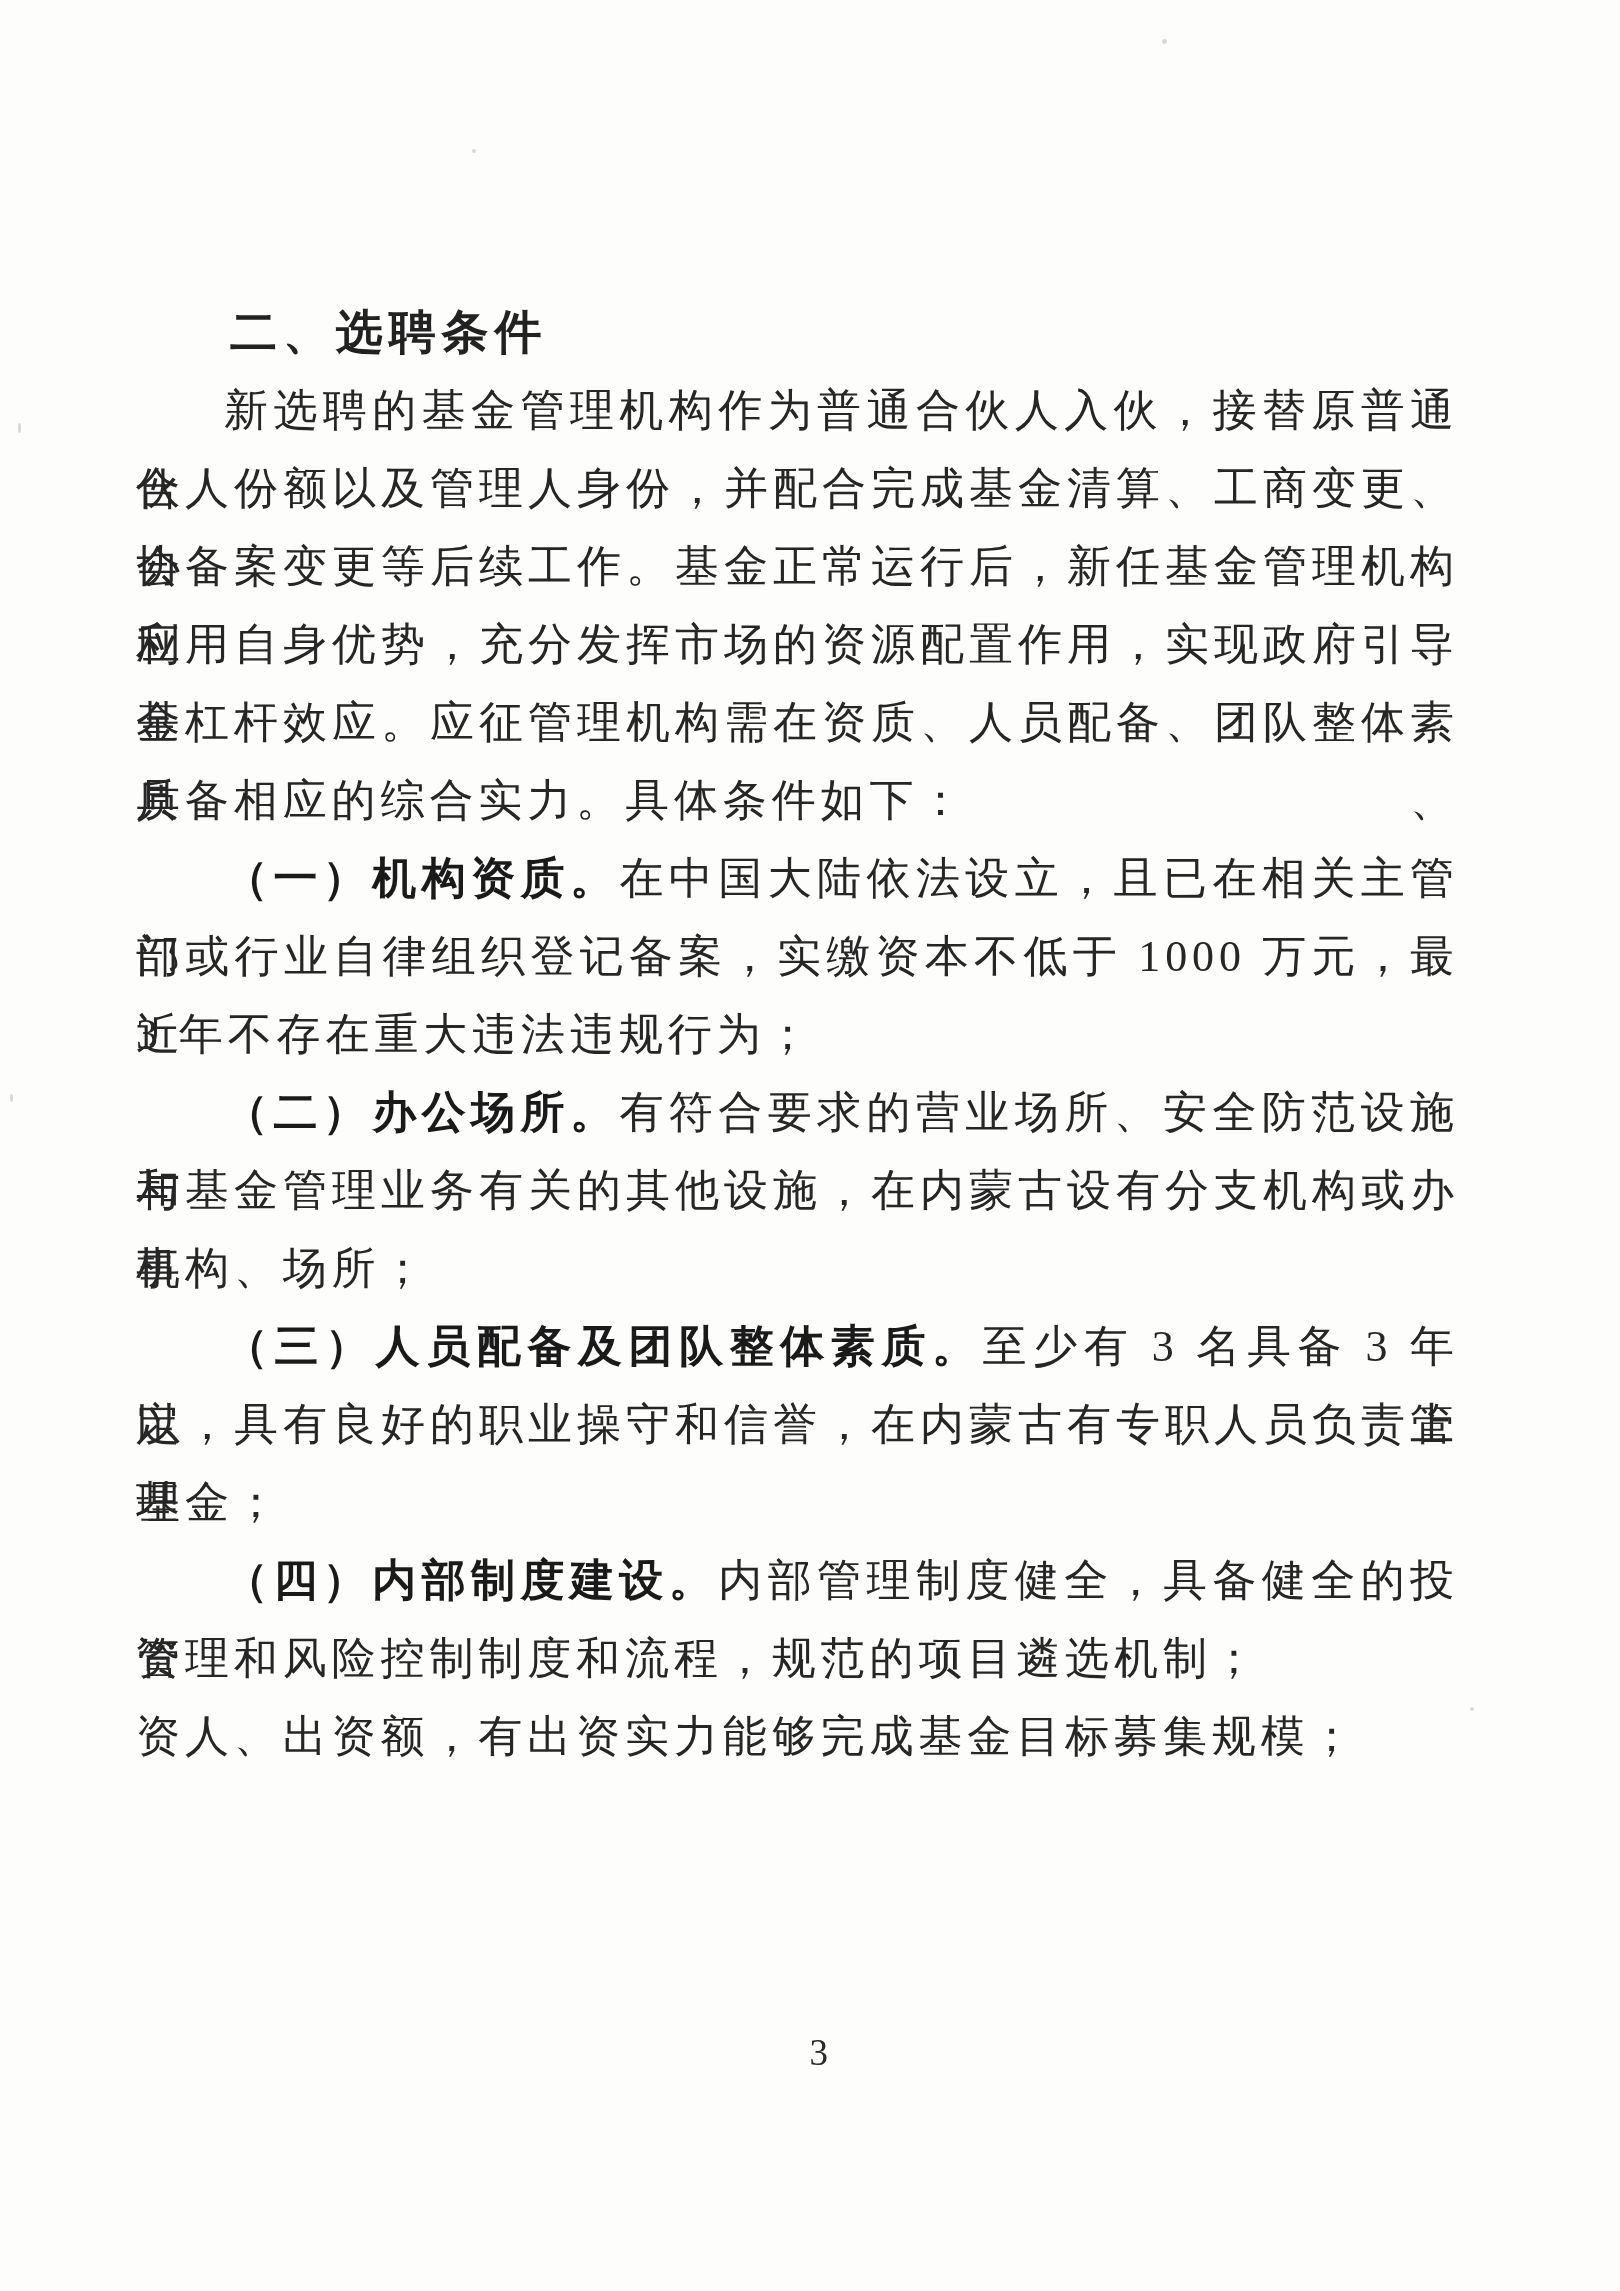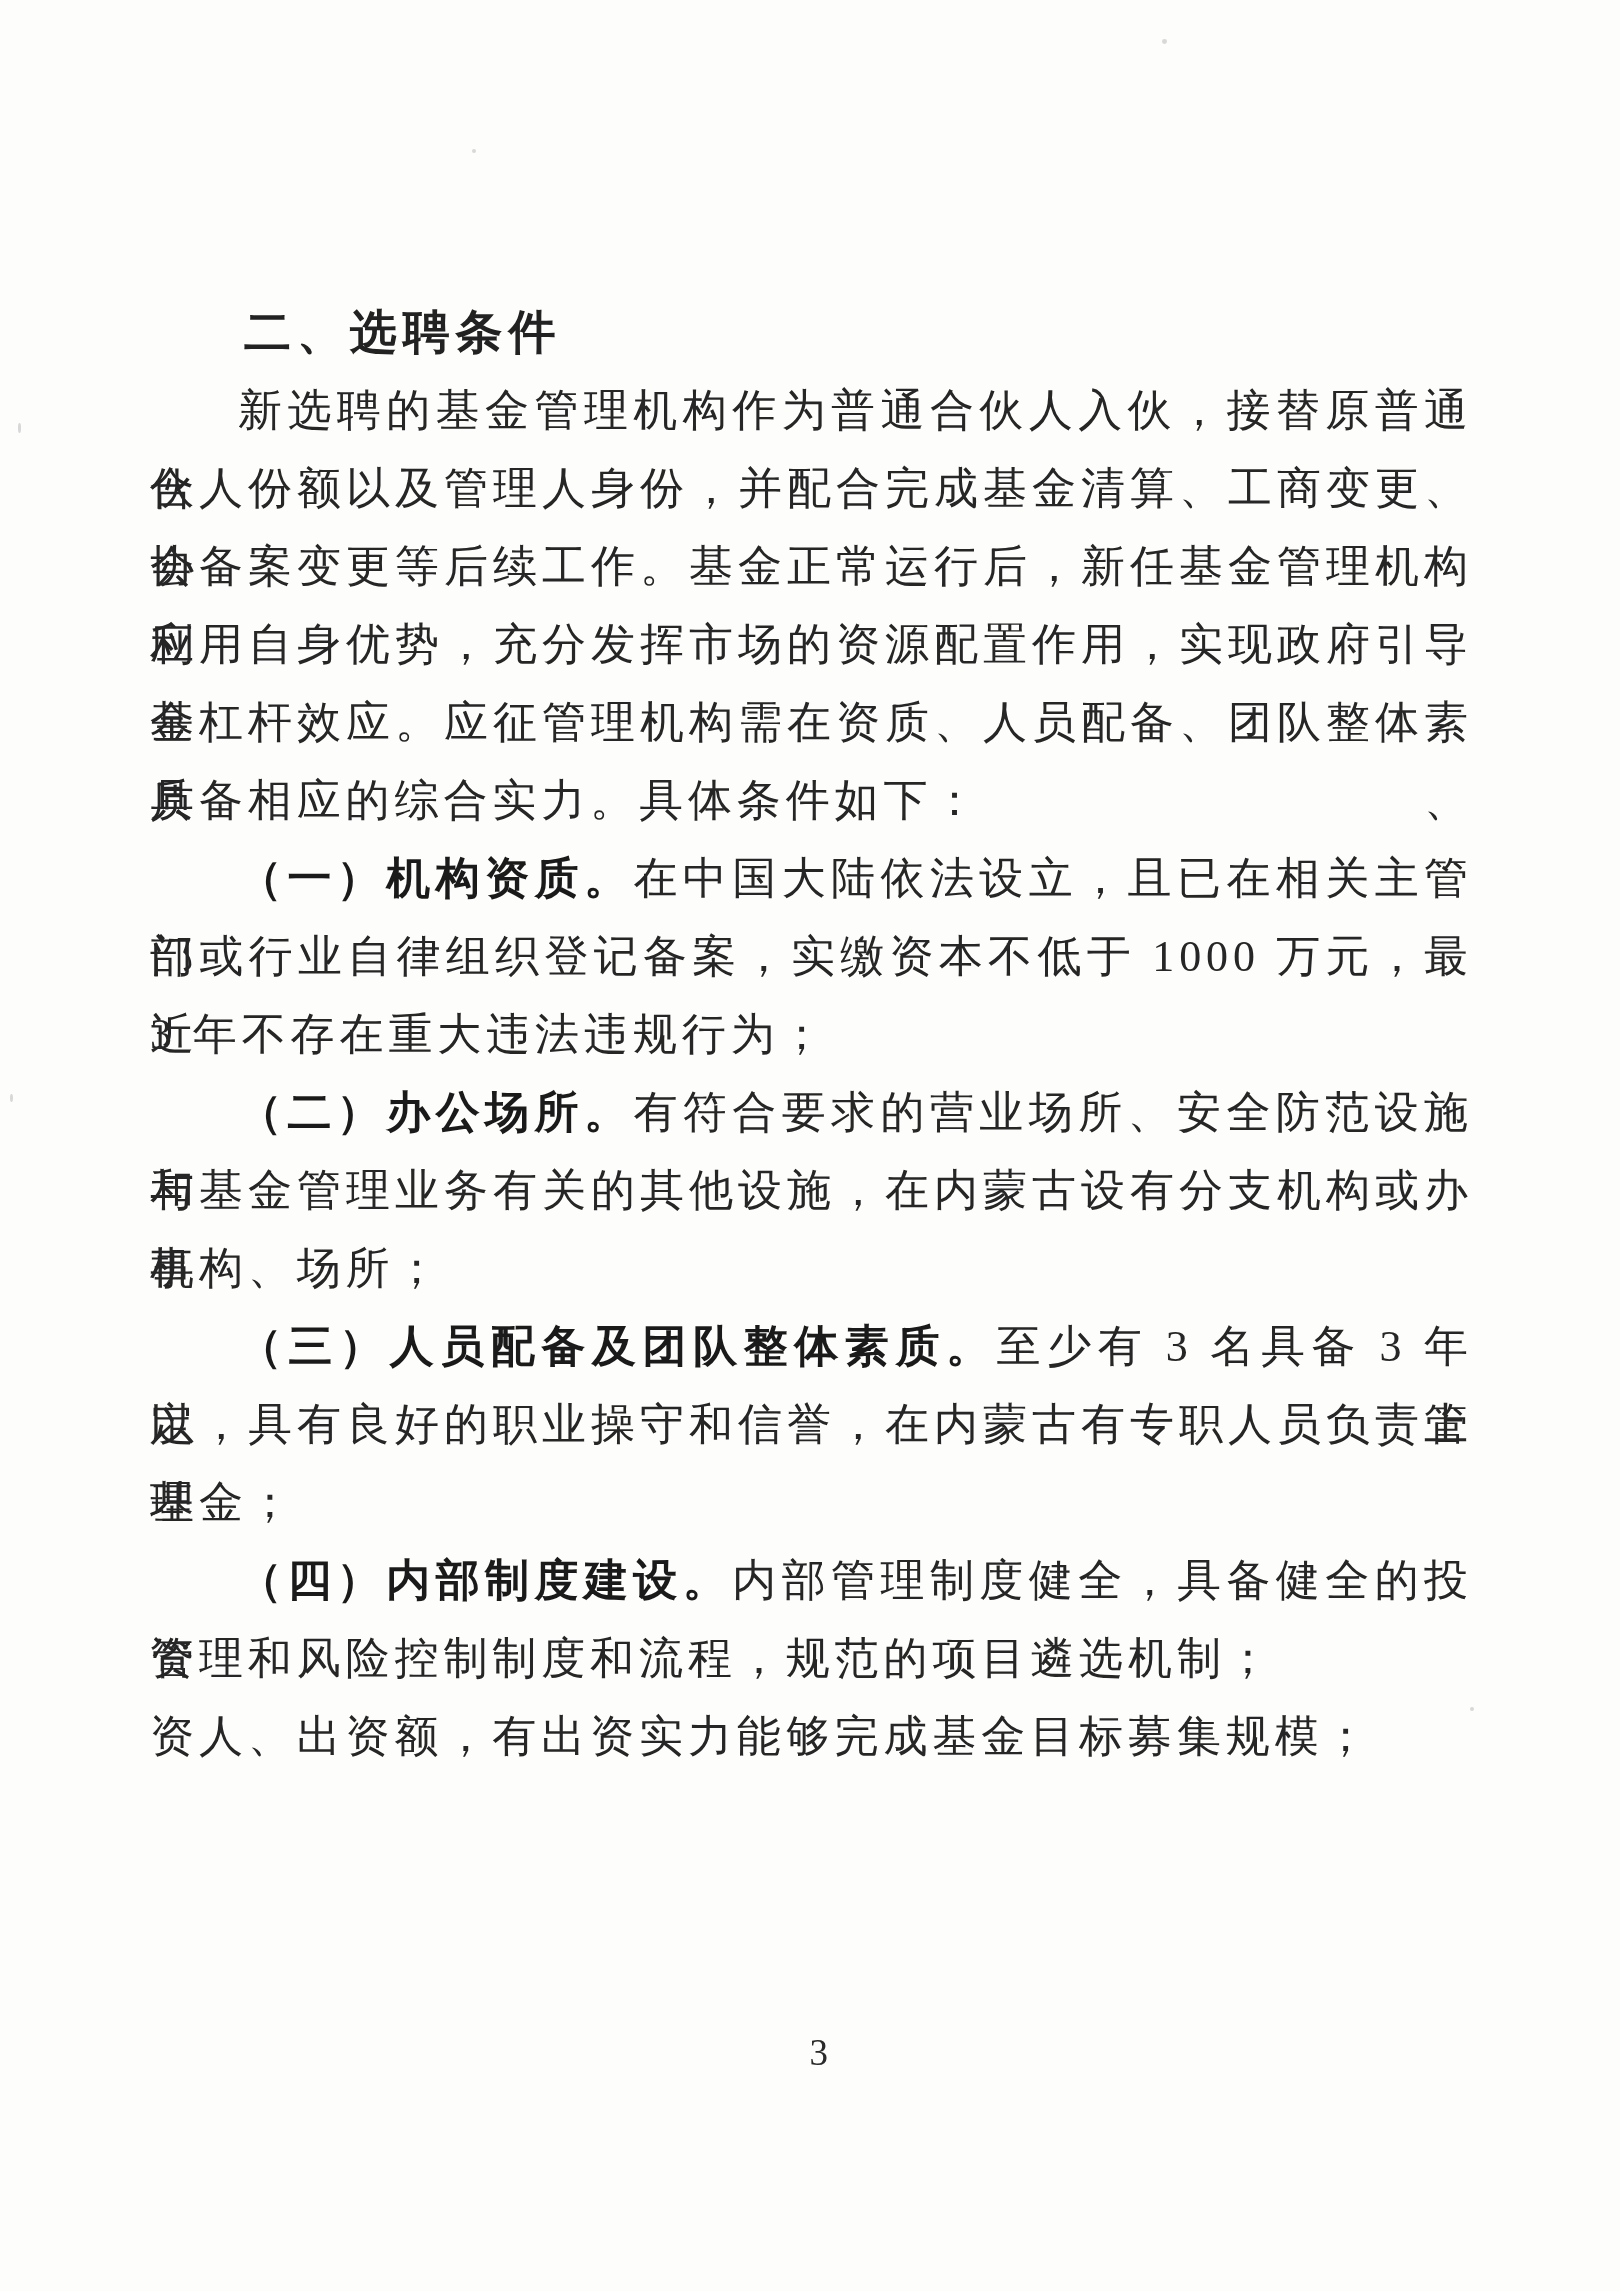--- a/index.html
+++ b/index.html
@@ -11,21 +11,21 @@
       position: relative;
       width: 1620px;
       height: 2292px;
       background: #fdfdfc;
       overflow: hidden;
       font-family: "Liberation Serif", serif;
       color: #1e1e1e;
     }
     .content {
       position: absolute;
-      left: 150px;
+      left: 136px;
       top: 292px;
       width: 1323px;
     }
     .doc-heading {
       height: 80px;
       line-height: 80px;
       font-size: 47px;
       font-weight: 700;
       letter-spacing: 5.9px;
       text-indent: 2em;

